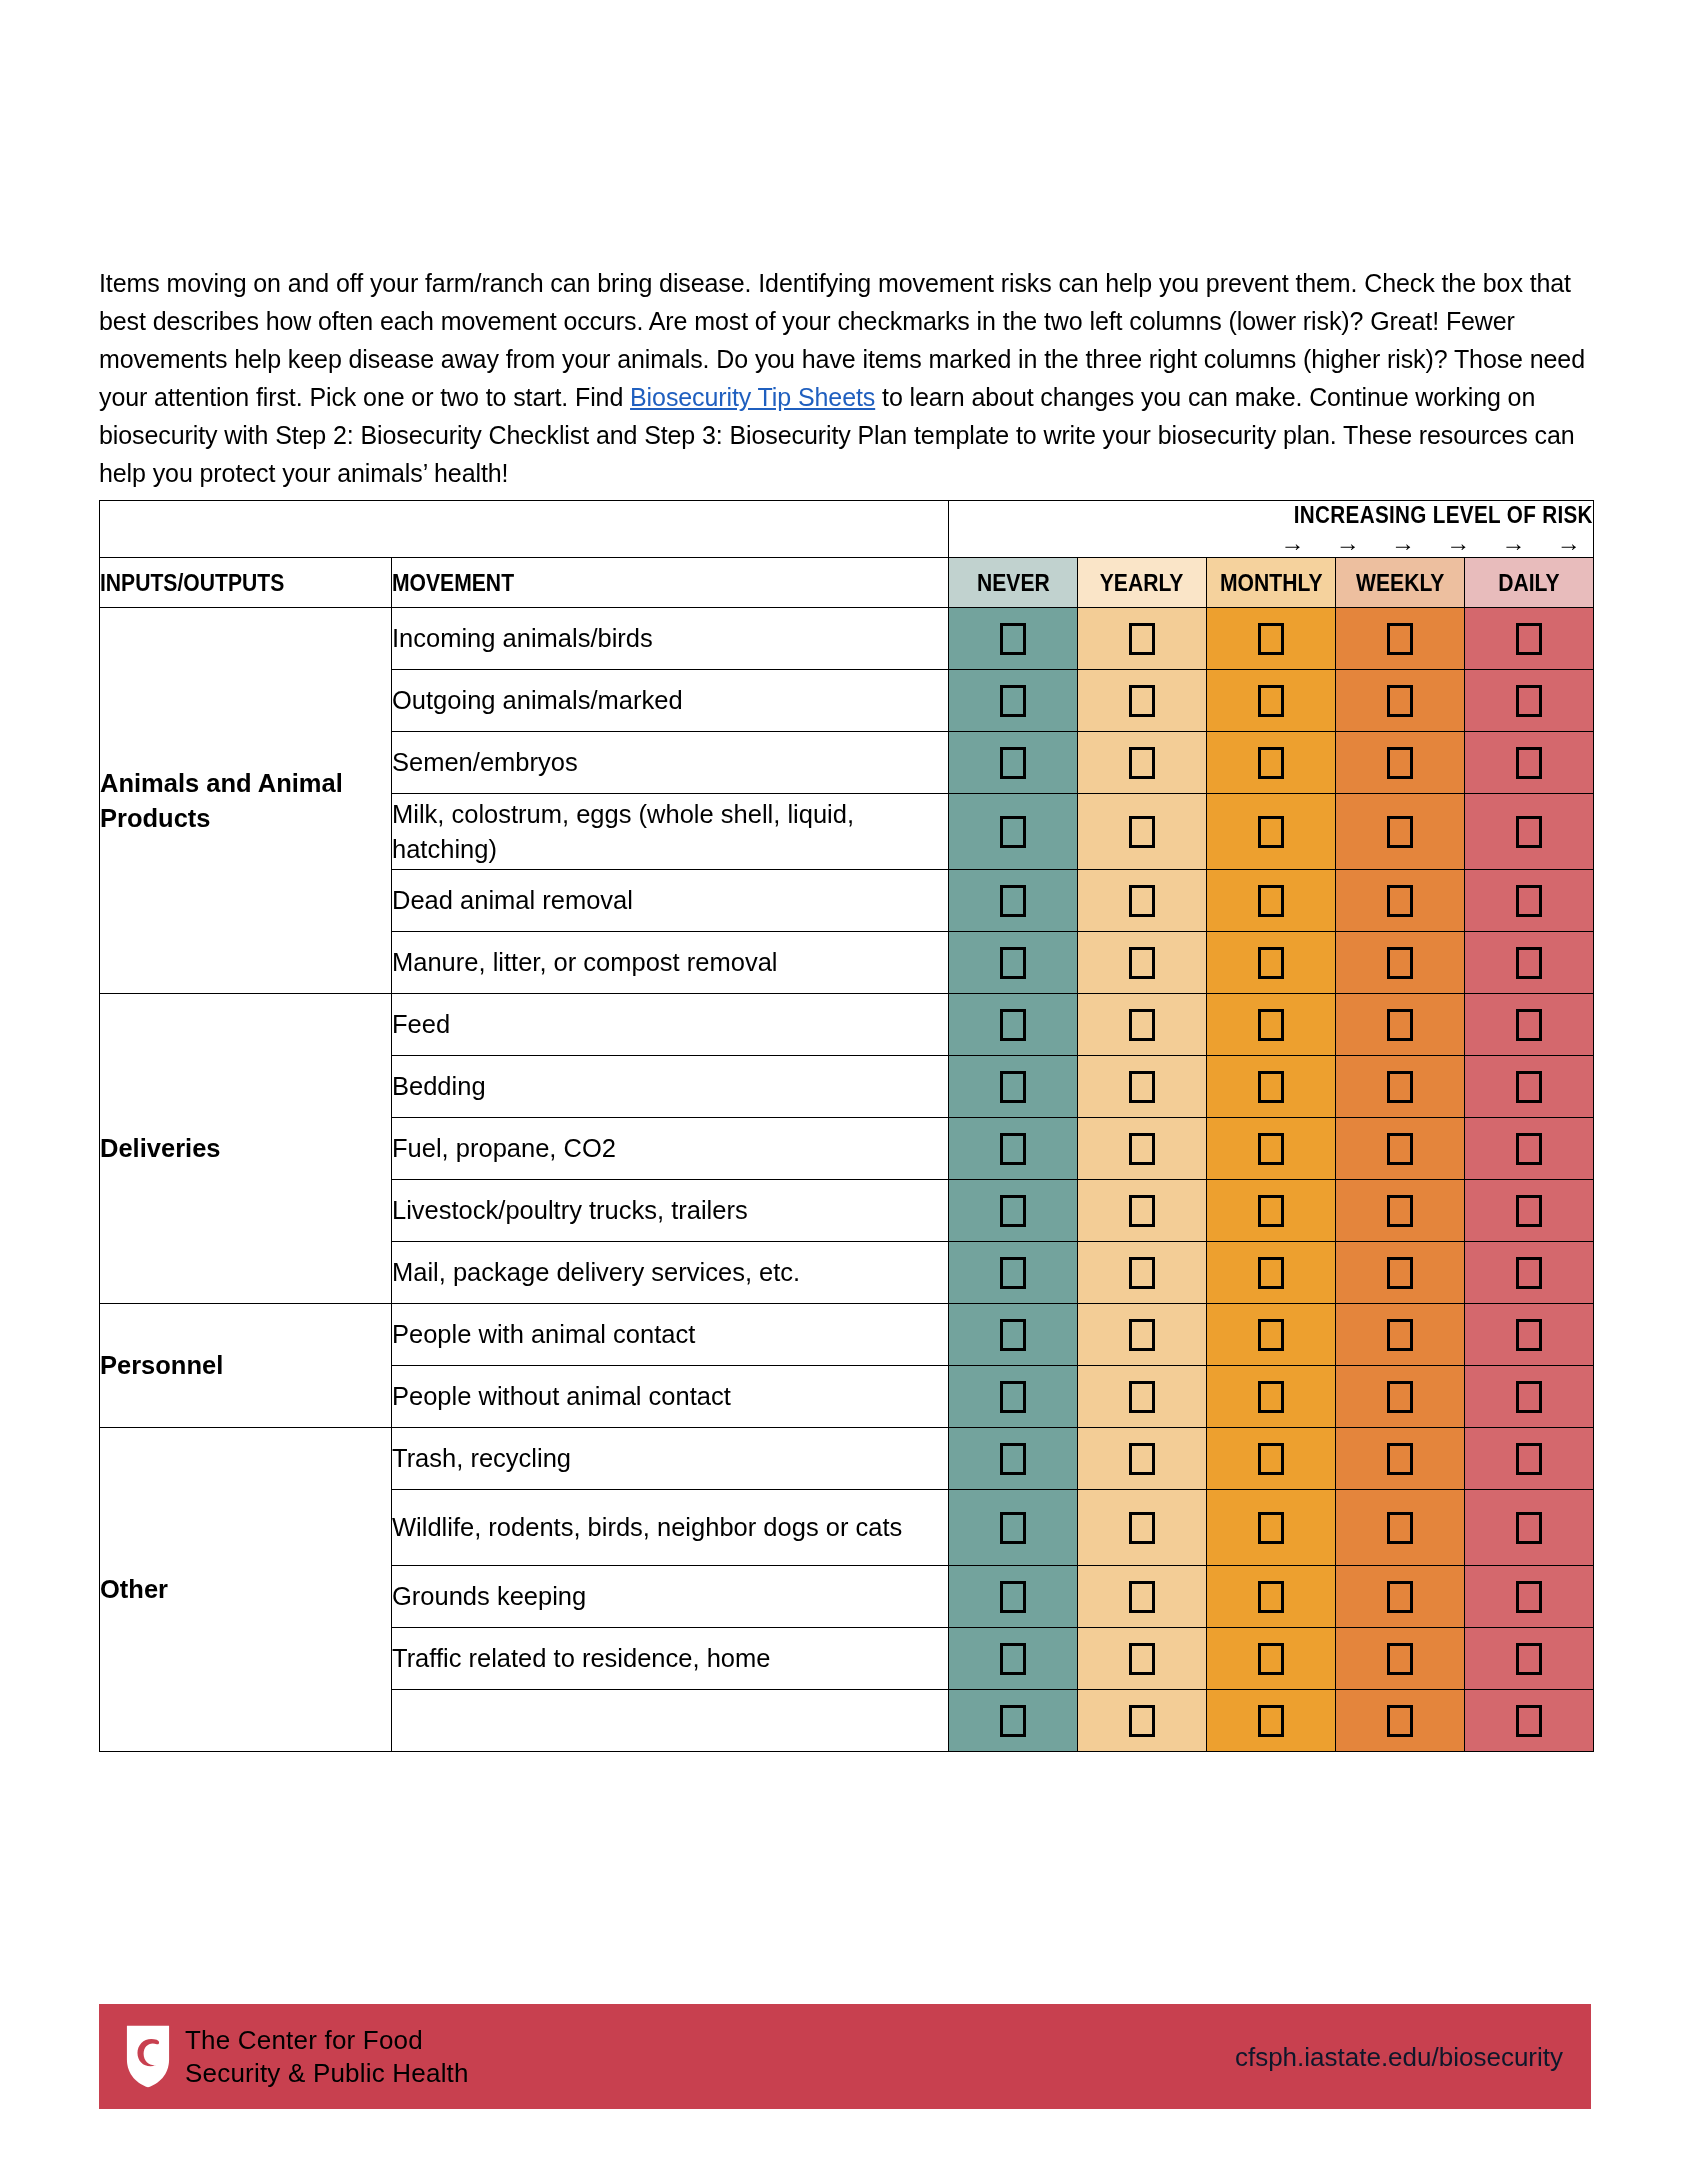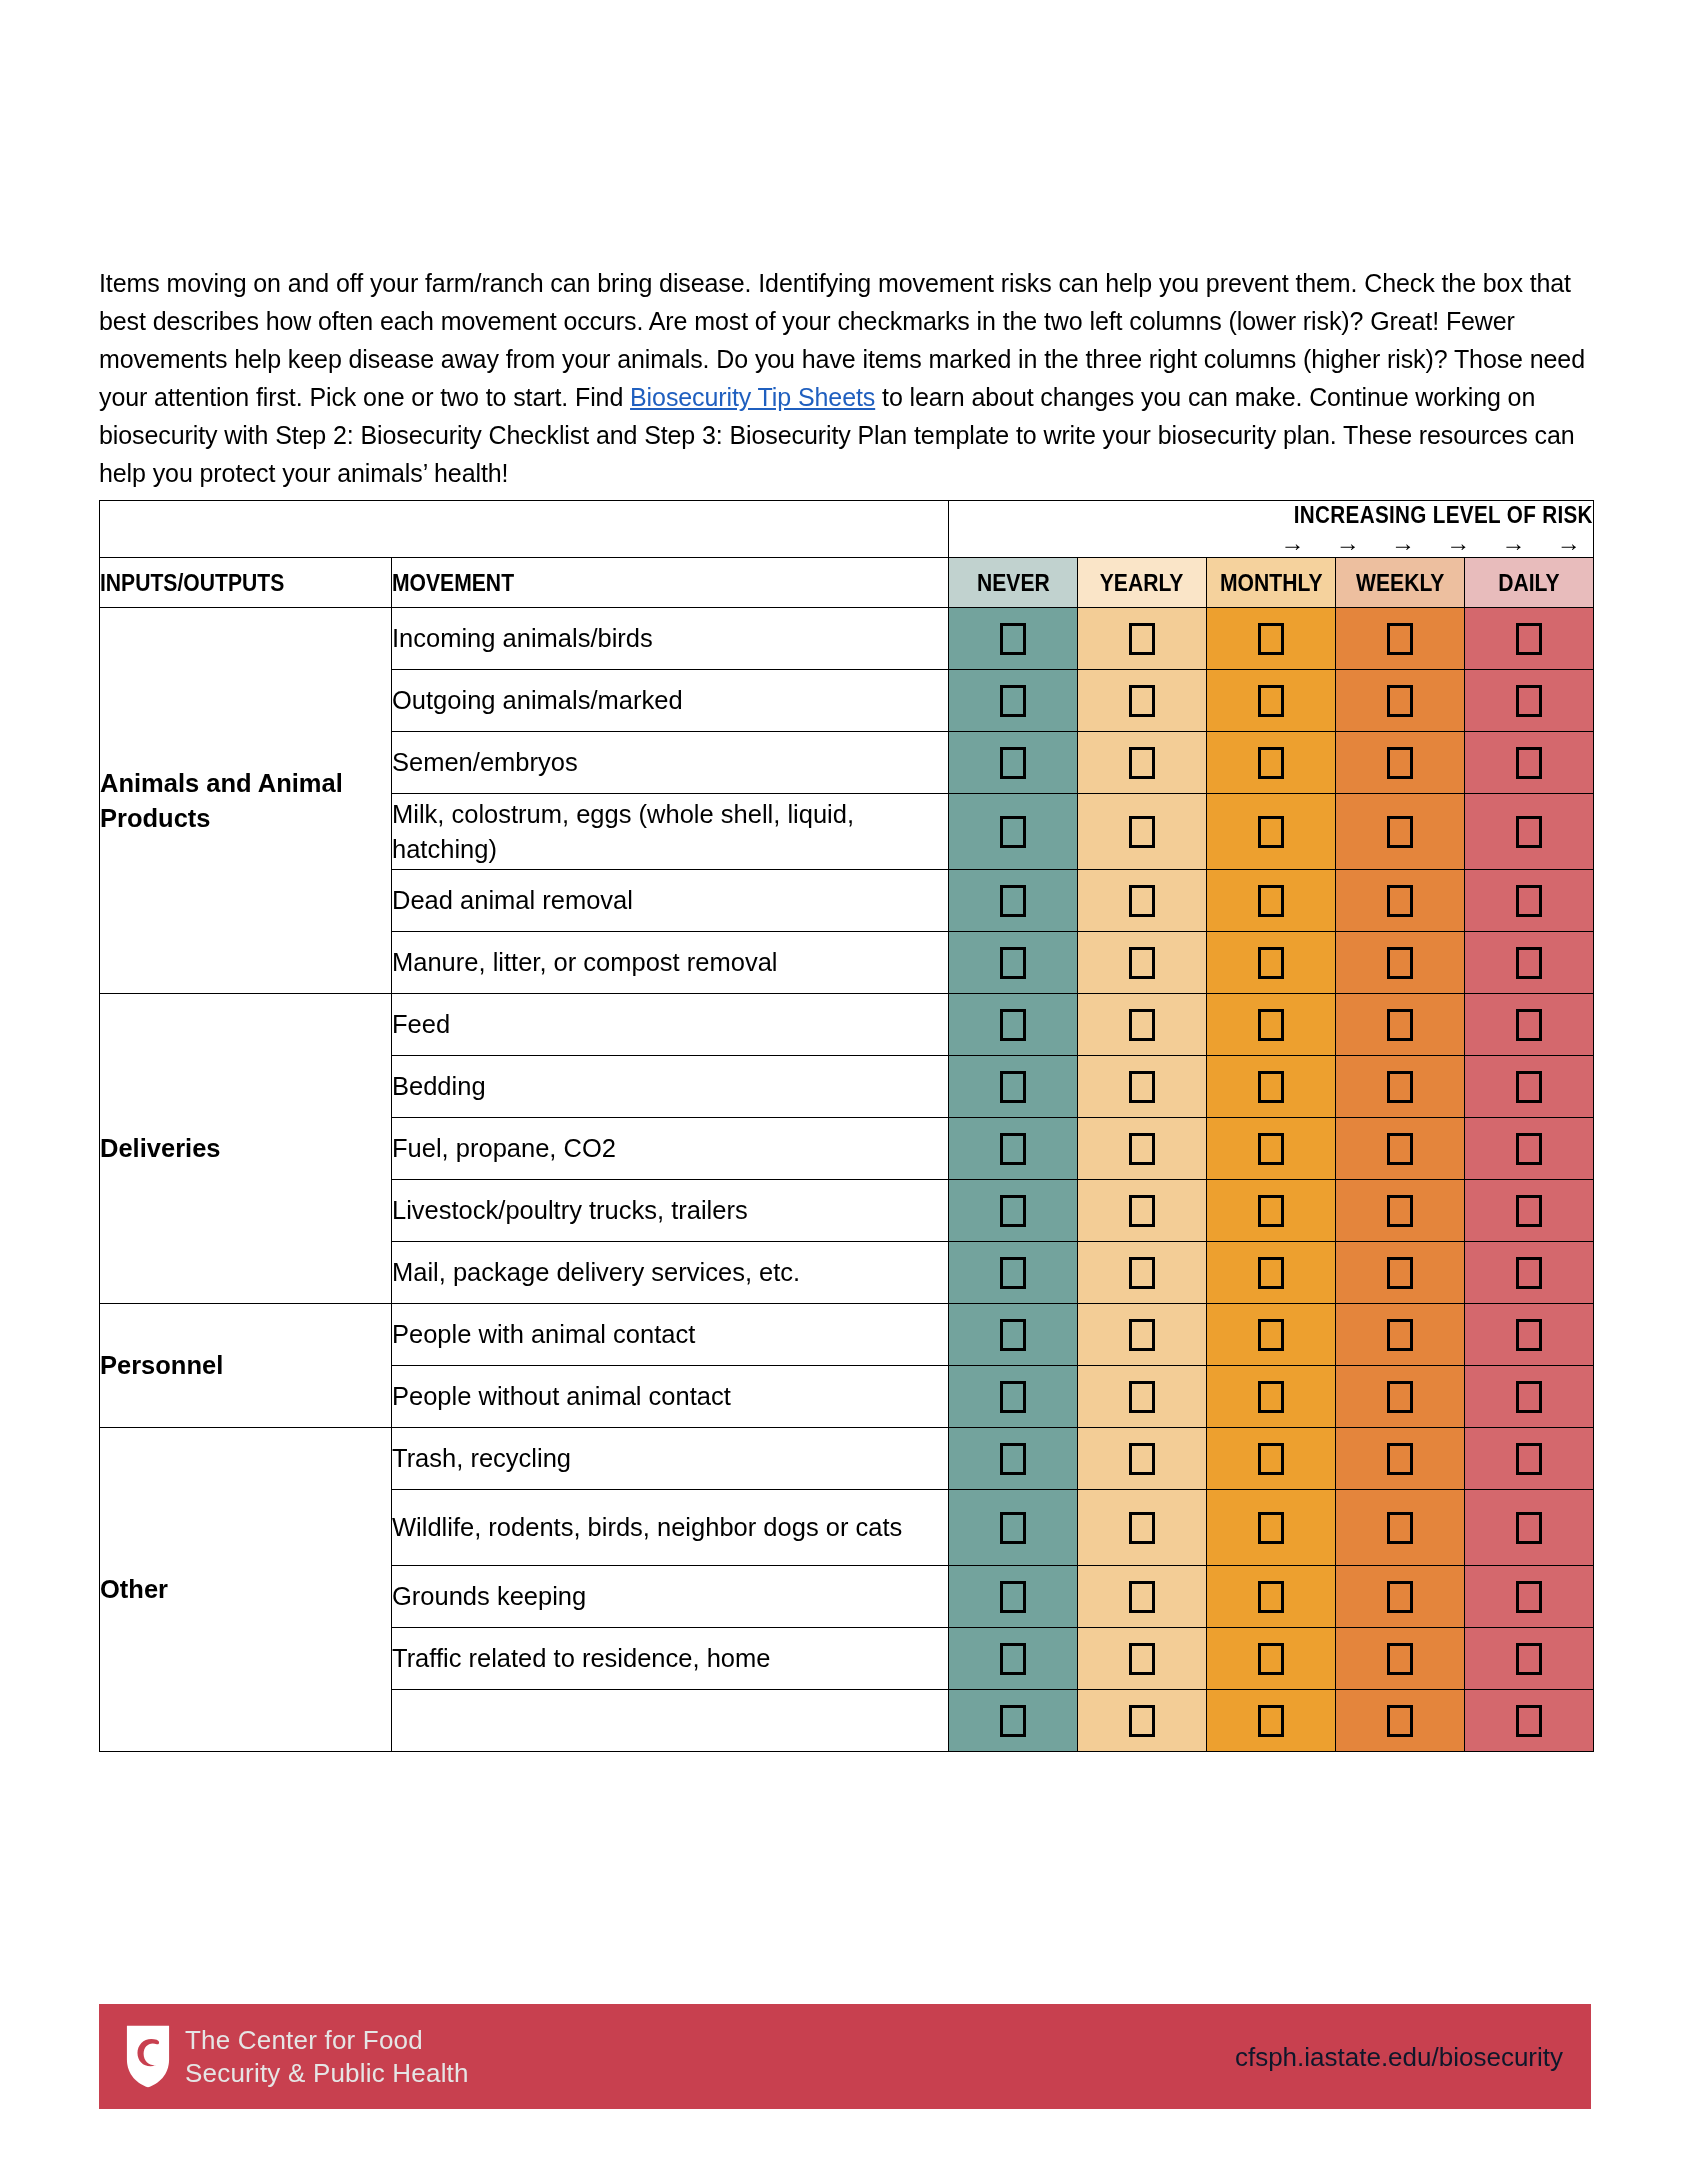--- a/index.html
+++ b/index.html
@@ -212,21 +212,21 @@
     align-items: center;
     padding-left: 26px;
   }
   .logo-shield {
     width: 46px;
     height: 65px;
     margin-right: 14px;
     flex: none;
   }
   .footer-org {
-    color: #e5e5e5;
+    color: #000000;
     font-size: 26px;
     line-height: 33px;
     letter-spacing: 0.2px;
   }
   .footer-right {
     color: #0f172a;
     text-align: right;
     padding-right: 28px;
     font-size: 26px;
     line-height: 38px;

